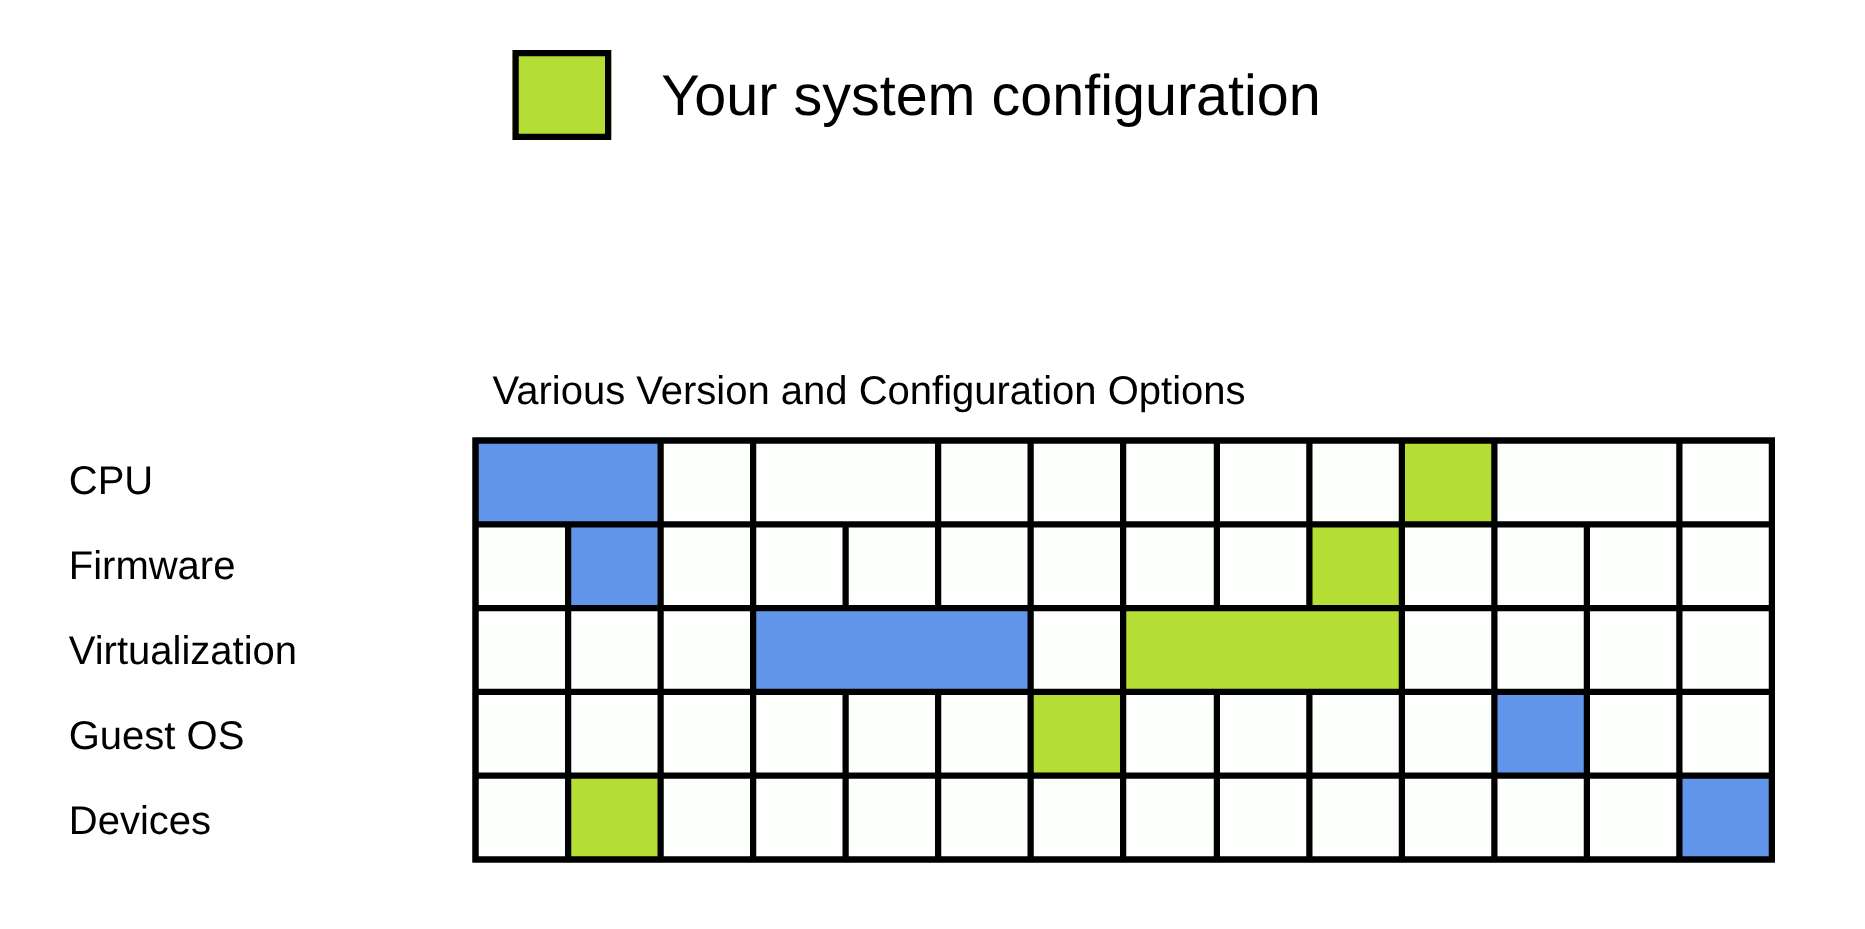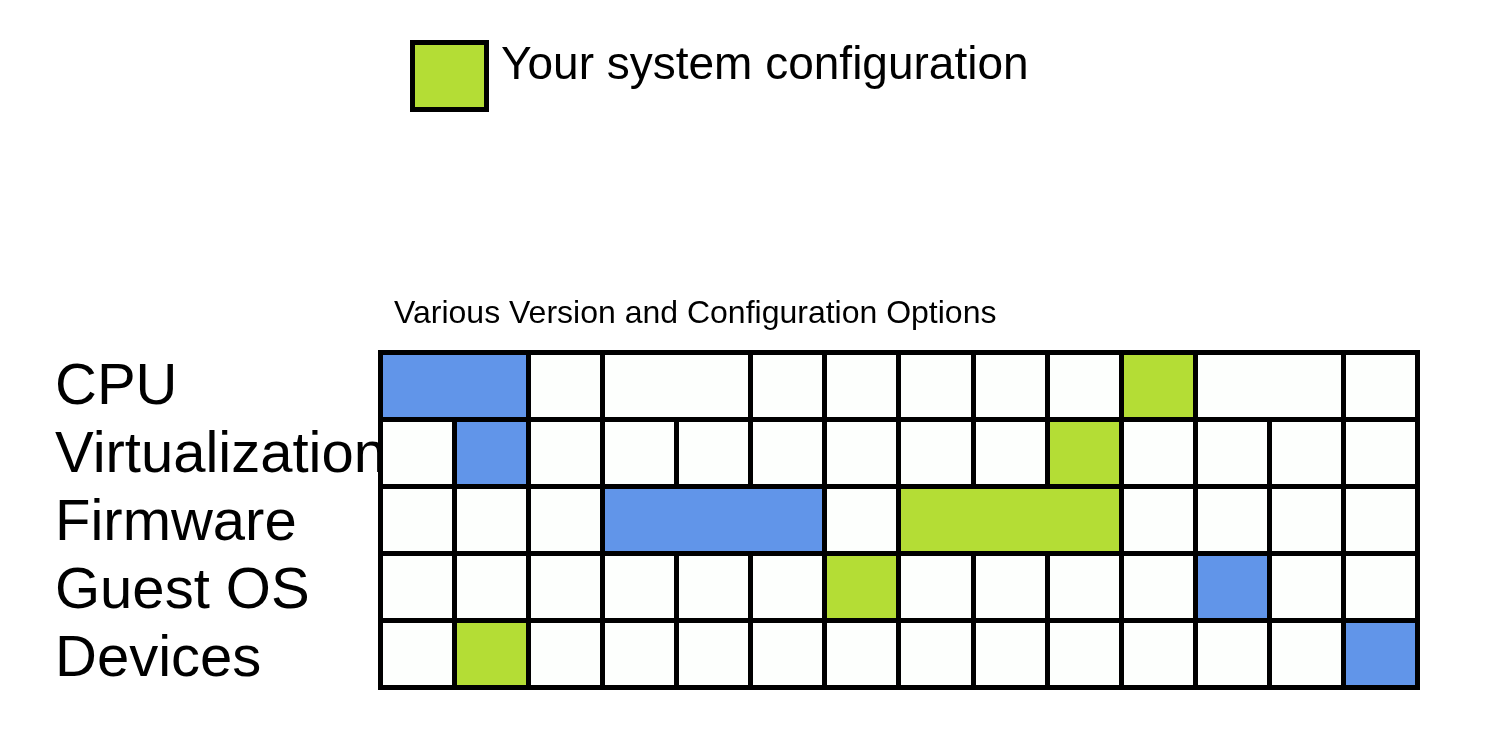--- a/index.html
+++ b/index.html
@@ -20,21 +20,22 @@
   .legend {
     position: absolute;
     left: 378px;
     top: 40px;
     display: flex;
     flex-direction: column;
     gap: 34px;
   }
   .legend-item {
     display: flex;
-    gap: 12px;
+    align-items: center;
+    gap: 40px;
     padding-left: 32px;
   }
   .swatch {
     width: 69px;
     height: 62px;
     border: 5px solid #000;
     flex: 0 0 auto;
   }
   .legend-label {
     font-size: 46px;
@@ -60,21 +61,21 @@
     left: 55px;
     top: 350px;
     height: 340px;
     display: flex;
     flex-direction: column;
   }
   .row-label {
     flex: 1 1 0;
     display: flex;
     align-items: center;
-    font-size: 58px;
+    font-size: 32px;
     line-height: 1;
     white-space: nowrap;
   }
 
   
   .config-grid {
     position: absolute;
     left: 378px;
     top: 350px;
     width: 1042px;
@@ -99,22 +100,22 @@
   <div class="legend-item">
     <span class="swatch" style="background: rgb(180, 221, 53);"></span>
     <span class="legend-label">Your system configuration</span>
   </div>
 </div>
 
 <div class="fig-title">Various Version and Configuration Options</div>
 
 <div class="row-labels">
     <div class="row-label">CPU</div>
+    <div class="row-label">Firmware</div>
     <div class="row-label">Virtualization</div>
-    <div class="row-label">Firmware</div>
     <div class="row-label">Guest OS</div>
     <div class="row-label">Devices</div>
   </div>
 
 <div class="config-grid">
     <div class="cell" style="grid-column: span 2; background: rgb(97, 149, 233);"></div>
     <div class="cell" style="background: rgb(253, 255, 253);"></div>
     <div class="cell" style="grid-column: span 2; background: rgb(253, 255, 253);"></div>
     <div class="cell" style="background: rgb(253, 255, 253);"></div>
     <div class="cell" style="background: rgb(253, 255, 253);"></div>

